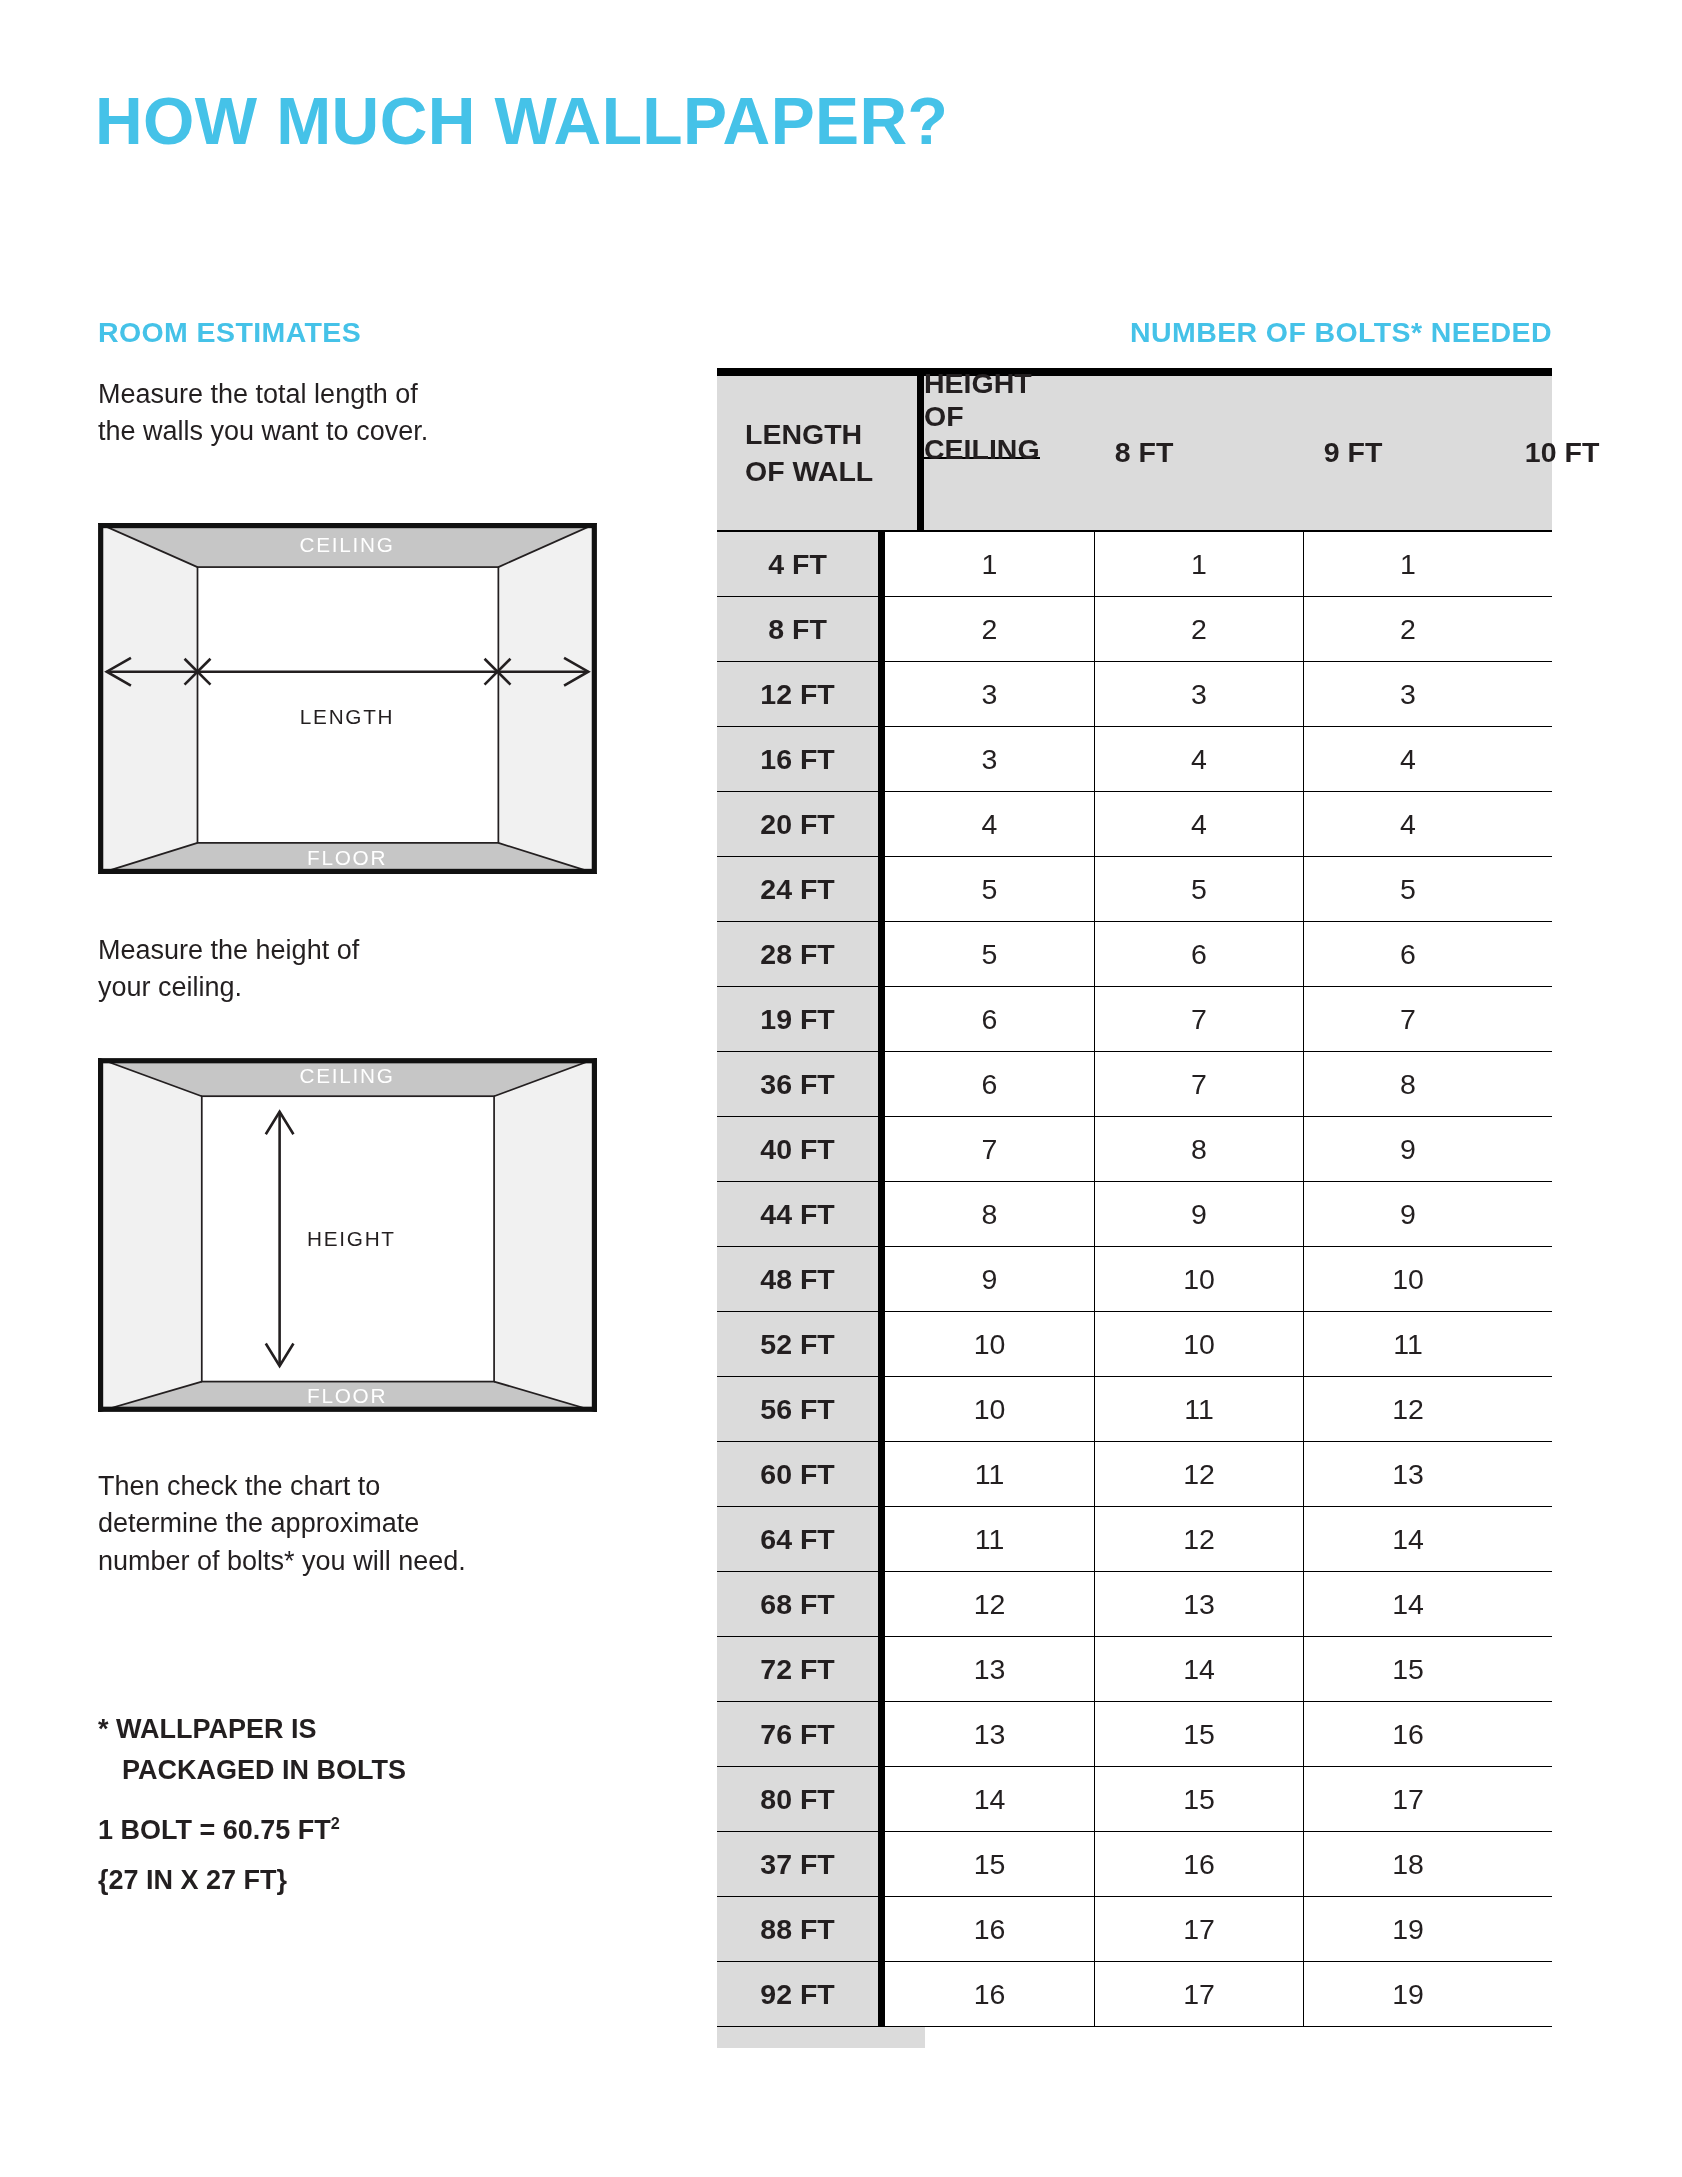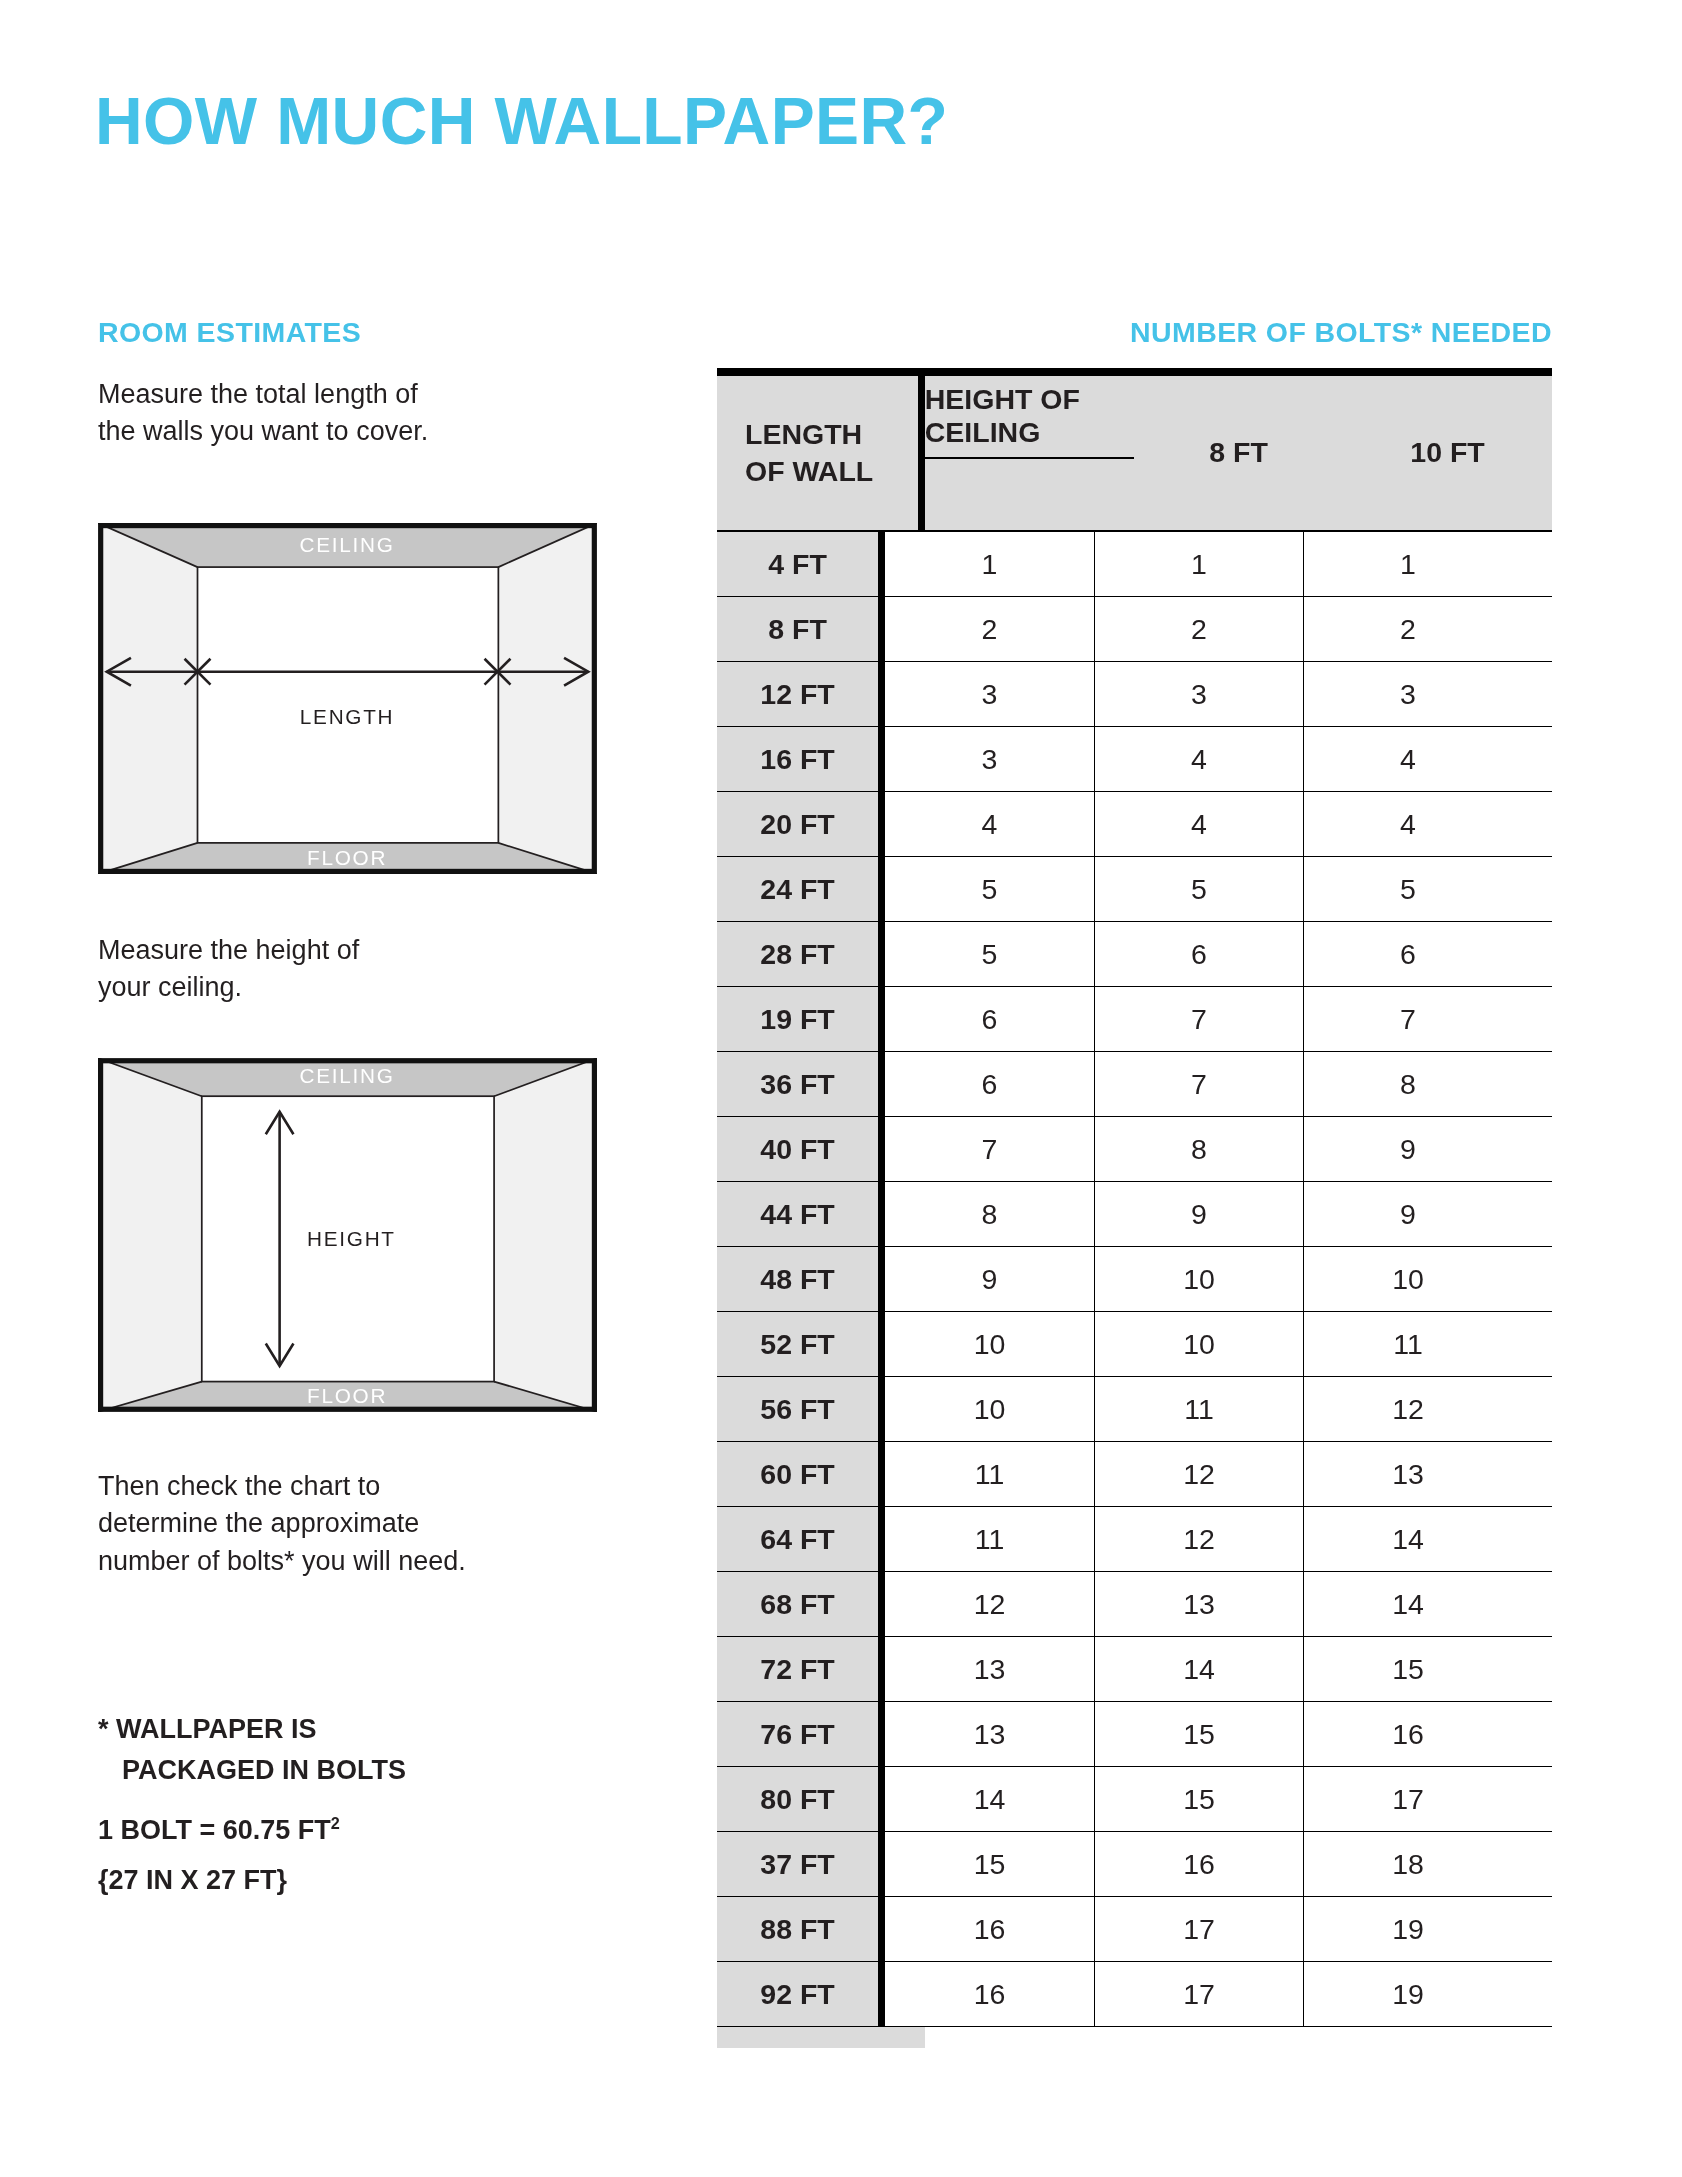--- a/index.html
+++ b/index.html
@@ -180,20 +180,21 @@
 
 <div class="abs bolts-table">
   <div class="t-top"></div>
   <div class="t-header">
     <div class="corner-cell">LENGTH
 OF WALL</div>
     <div class="right-head">
       <div class="group-header">HEIGHT OF CEILING</div>
       <div class="subrow">
         <div class="subcell">8 FT</div>
+        <div class="subcell">9 FT</div>
         <div class="subcell">10 FT</div>
       </div>
     </div>
   </div>
   <div class="t-divider"></div>
   <div id="table-body">
       <div class="trow">
         <div class="label-cell">4 FT</div>
         <div class="val-cell">1</div>
         <div class="val-cell vsep">1</div>

